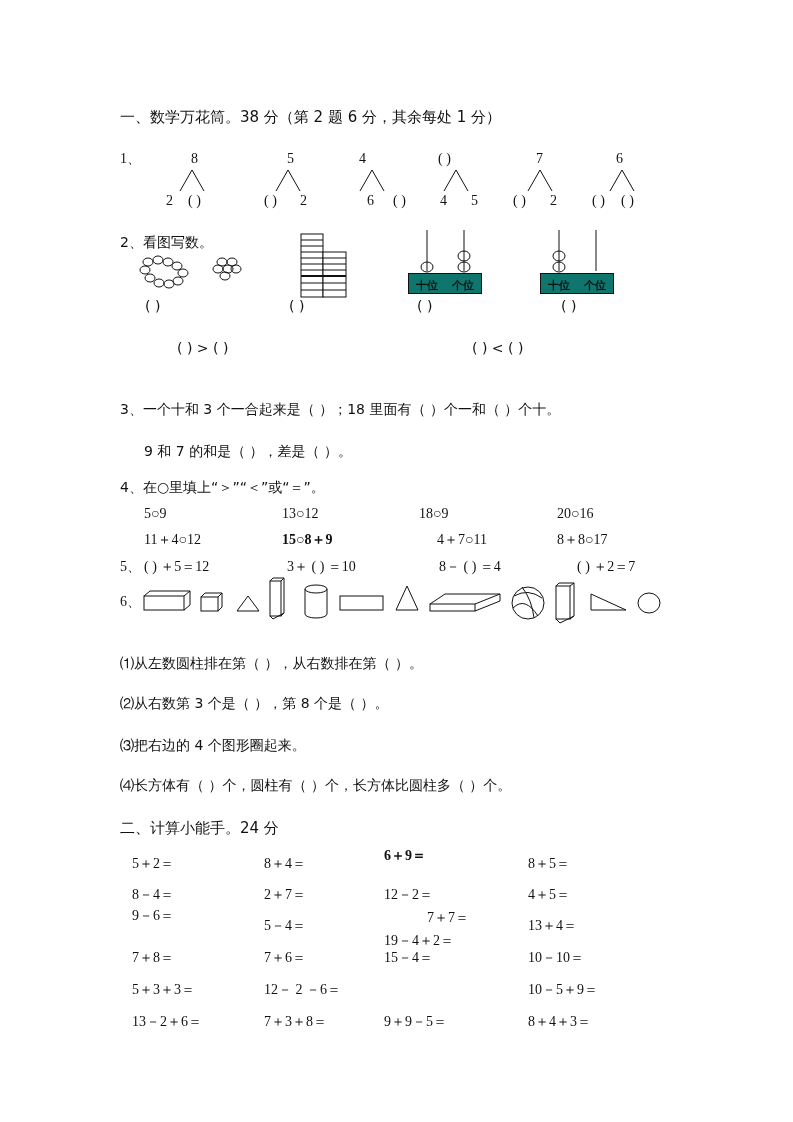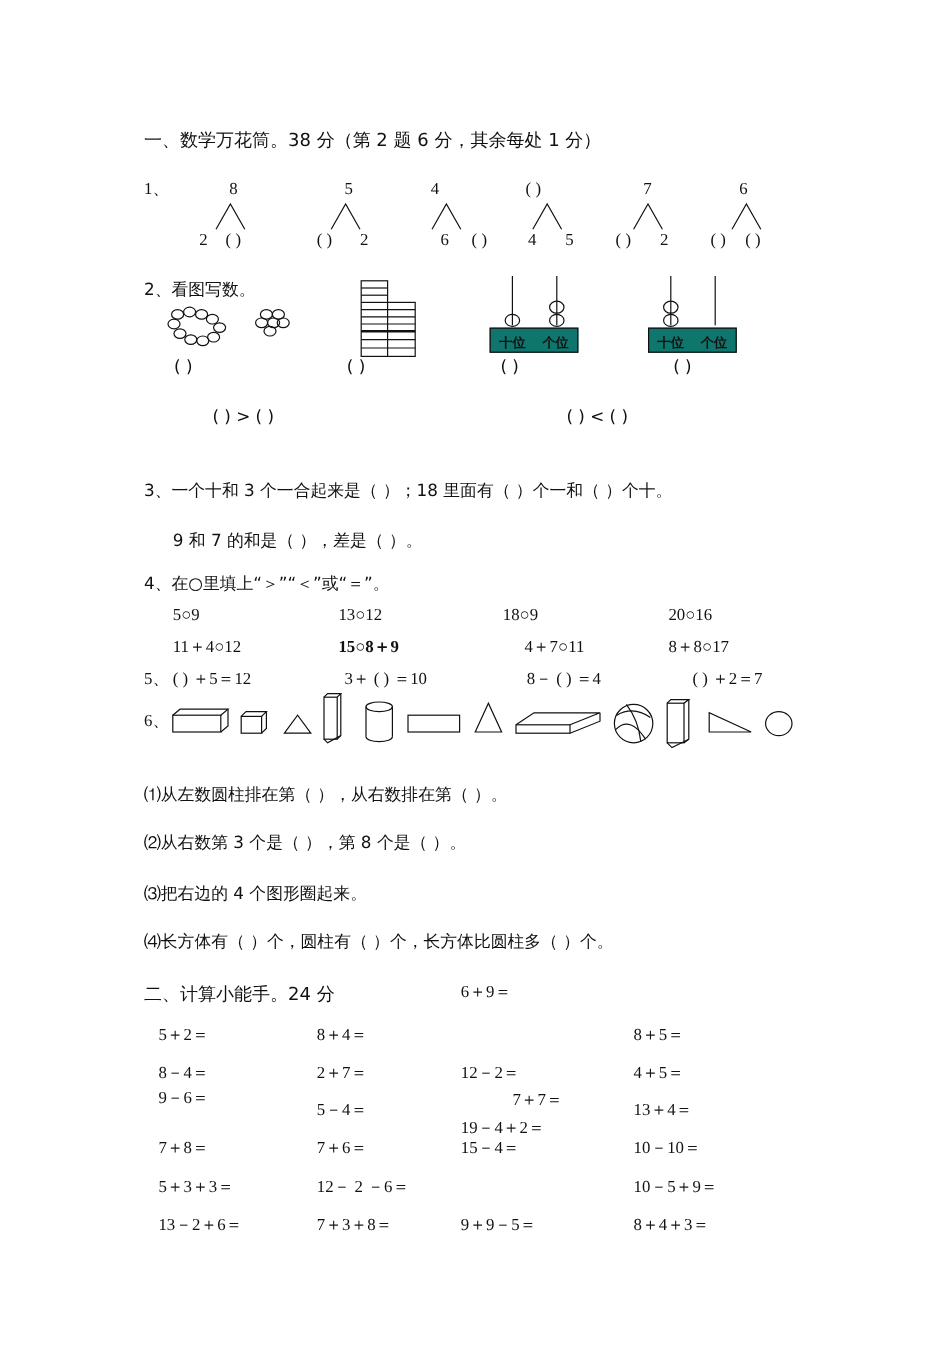--- a/index.html
+++ b/index.html
@@ -236,21 +236,21 @@
 
 <div class="abs t" style="left:120px;top:654px;">⑴从左数圆柱排在第（          ），从右数排在第（          ）。</div>
 <div class="abs t" style="left:120px;top:694px;">⑵从右数第 3 个是（          ），第 8 个是（          ）。</div>
 <div class="abs t" style="left:120px;top:736px;">⑶把右边的 4 个图形圈起来。</div>
 <div class="abs t" style="left:120px;top:776px;">⑷长方体有（        ）个，圆柱有（          ）个，长方体比圆柱多（          ）个。</div>
 
 <div class="abs t" style="left:120px;top:819px;font-size:15px;">二、计算小能手。24 分</div>
 <div>
   <div class="abs t serif" style="left:132px;top:855px;">5＋2＝</div>
   <div class="abs t serif" style="left:264px;top:855px;">8＋4＝</div>
-  <div class="abs t serif" style="left:384px;top:819px;">6＋9＝</div>
+  <div class="abs t serif" style="left:384px;top:847px;font-weight:bold;">6＋9＝</div>
   <div class="abs t serif" style="left:528px;top:855px;">8＋5＝</div>
 
   <div class="abs t serif" style="left:132px;top:886px;">8－4＝</div>
   <div class="abs t serif" style="left:264px;top:886px;">2＋7＝</div>
   <div class="abs t serif" style="left:384px;top:886px;">12－2＝</div>
   <div class="abs t serif" style="left:528px;top:886px;">4＋5＝</div>
 
   <div class="abs t serif" style="left:132px;top:907px;">9－6＝</div>
   <div class="abs t serif" style="left:264px;top:917px;">5－4＝</div>
   <div class="abs t serif" style="left:384px;top:909px;margin-left:43px;">7＋7＝</div>

